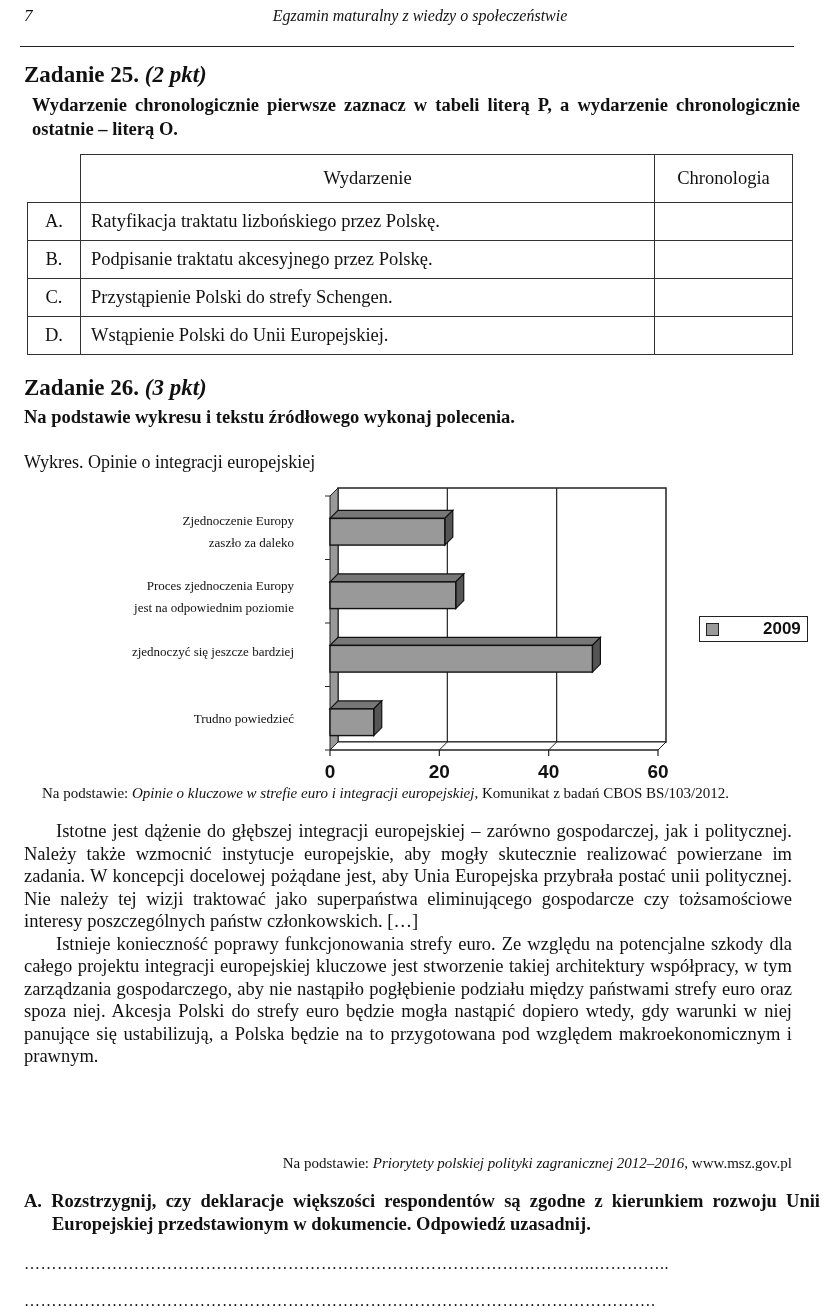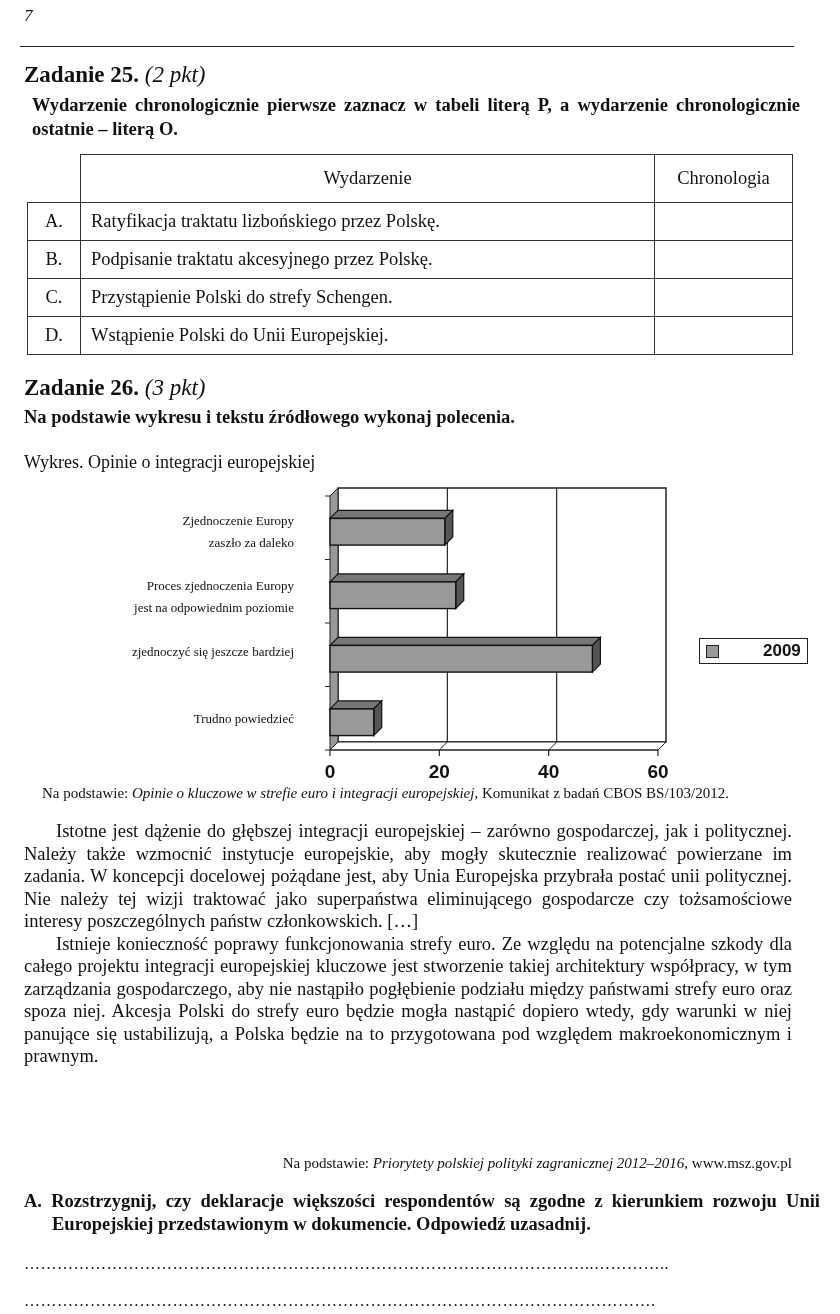--- a/index.html
+++ b/index.html
@@ -3,21 +3,21 @@
 <meta charset="utf-8">
 <style>
   html, body { margin: 0; padding: 0; background: #fff; }
   body { width: 840px; height: 1314px; position: relative; overflow: hidden;
          font-family: "Liberation Serif", "DejaVu Serif", serif; color: #111; }
   .abs { position: absolute; }
   .hdr-num { left: 24px; top: 6px; font-style: italic; font-size: 17px; }
   .hdr-title { left: 0; width: 840px; top: 6px; text-align: center; font-style: italic; font-size: 16px; line-height: 20px; }
   .hdr-rule { left: 20px; width: 774px; top: 46px; border-top: 1.5px solid #222; }
   .task-title { font-weight: bold; font-size: 23px; }
-  .task-title i { font-weight: normal; font-style: italic; margin-top: 39px; }
+  .task-title i { font-weight: bold; font-style: italic; margin-top: 39px; }
   .instr { font-weight: bold; font-size: 18.5px; line-height: 24px; text-align: justify; text-align-last: left; }
   table.tbl { border-collapse: collapse; font-size: 18.5px; }
   table.tbl td { border: 1.2px solid #333; padding: 0; height: 37px; vertical-align: middle; }
   table.tbl tr.head td { height: 47px; }
   .c-letter { width: 52px; text-align: center; }
   .c-event { width: 563px; padding-left: 10px !important; }
   .c-chrono { width: 137px; text-align: center; }
   .nocell { border-top: none !important; border-left: none !important; }
   .caption { font-size: 18px; }
   .cat-label { font-size: 13px; text-align: right; line-height: 22px; width: 270px; }
@@ -28,20 +28,21 @@
   .body-text { font-size: 18.5px; line-height: 22.5px; text-align: justify; }
   .body-text p { margin: 0; text-indent: 32px; }
   .question { font-weight: bold; font-size: 18.5px; line-height: 23px; text-align: justify; }
   .dots { font-size: 16px; letter-spacing: 0.5px; white-space: nowrap; overflow: hidden; }
 </style>
 </head>
 <body>
 
 <div class="abs hdr-num">7</div>
 <div class="abs hdr-title">
+  <div>Egzamin maturalny z wiedzy o społeczeństwie</div>
 </div>
 <div class="abs hdr-rule"></div>
 
 <div class="abs task-title" style="left:24px; top:62px;">
   <span>Zadanie 25.</span>
   <i>(2 pkt)</i>
 </div>
 <div class="abs instr" style="left:32px; top:93px; width:768px;">Wydarzenie chronologicznie pierwsze zaznacz w tabeli literą P, a wydarzenie chronologicznie ostatnie – literą O.</div>
 
 <table class="abs tbl" style="left:27px; top:154px;">
@@ -128,21 +129,21 @@
     <polygon points="155.73333333333335,101.915 163.73333333333335,93.915 163.73333333333335,120.58500000000001 155.73333333333335,128.585" fill="#555" stroke="#111" stroke-width="1.2"></polygon>
     <rect x="30" y="101.915" width="125.73333333333335" height="26.669999999999998" fill="#999" stroke="#111" stroke-width="1.4"></rect>
     <polygon points="30,165.415 38,157.415 300.40000000000003,157.415 292.40000000000003,165.415" fill="#777" stroke="#111" stroke-width="1.2"></polygon>
     <polygon points="292.40000000000003,165.415 300.40000000000003,157.415 300.40000000000003,184.08499999999998 292.40000000000003,192.08499999999998" fill="#555" stroke="#111" stroke-width="1.2"></polygon>
     <rect x="30" y="165.415" width="262.40000000000003" height="26.669999999999998" fill="#999" stroke="#111" stroke-width="1.4"></rect>
     <polygon points="30,228.915 38,220.915 81.73333333333333,220.915 73.73333333333333,228.915" fill="#777" stroke="#111" stroke-width="1.2"></polygon>
     <polygon points="73.73333333333333,228.915 81.73333333333333,220.915 81.73333333333333,247.58499999999998 73.73333333333333,255.58499999999998" fill="#555" stroke="#111" stroke-width="1.2"></polygon>
     <rect x="30" y="228.915" width="43.733333333333334" height="26.669999999999998" fill="#999" stroke="#111" stroke-width="1.4"></rect>
   </svg>
 
-<div class="abs legend" style="left:699px; top:638px;gap:44px;">
+<div class="abs legend" style="left:699px; top:616px;gap:44px;">
   <span class="legend-swatch"></span>
   <span>2009</span>
 </div>
 
 <div class="abs source" style="left:42px; top:785px;">
   <span>Na podstawie: </span><i>Opinie o kluczowe w strefie euro i integracji europejskiej</i><span>, Komunikat z badań CBOS BS/103/2012.</span>
 </div>
 
 <div class="abs body-text" style="left:24px; top:820px; width:768px;">
   <p>Istotne jest dążenie do głębszej integracji europejskiej – zarówno gospodarczej, jak i politycznej. Należy także wzmocnić instytucje europejskie, aby mogły skutecznie realizować powierzane im zadania. W koncepcji docelowej pożądane jest, aby Unia Europejska przybrała postać unii politycznej. Nie należy tej wizji traktować jako superpaństwa eliminującego gospodarcze czy tożsamościowe interesy poszczególnych państw członkowskich. […]</p>

